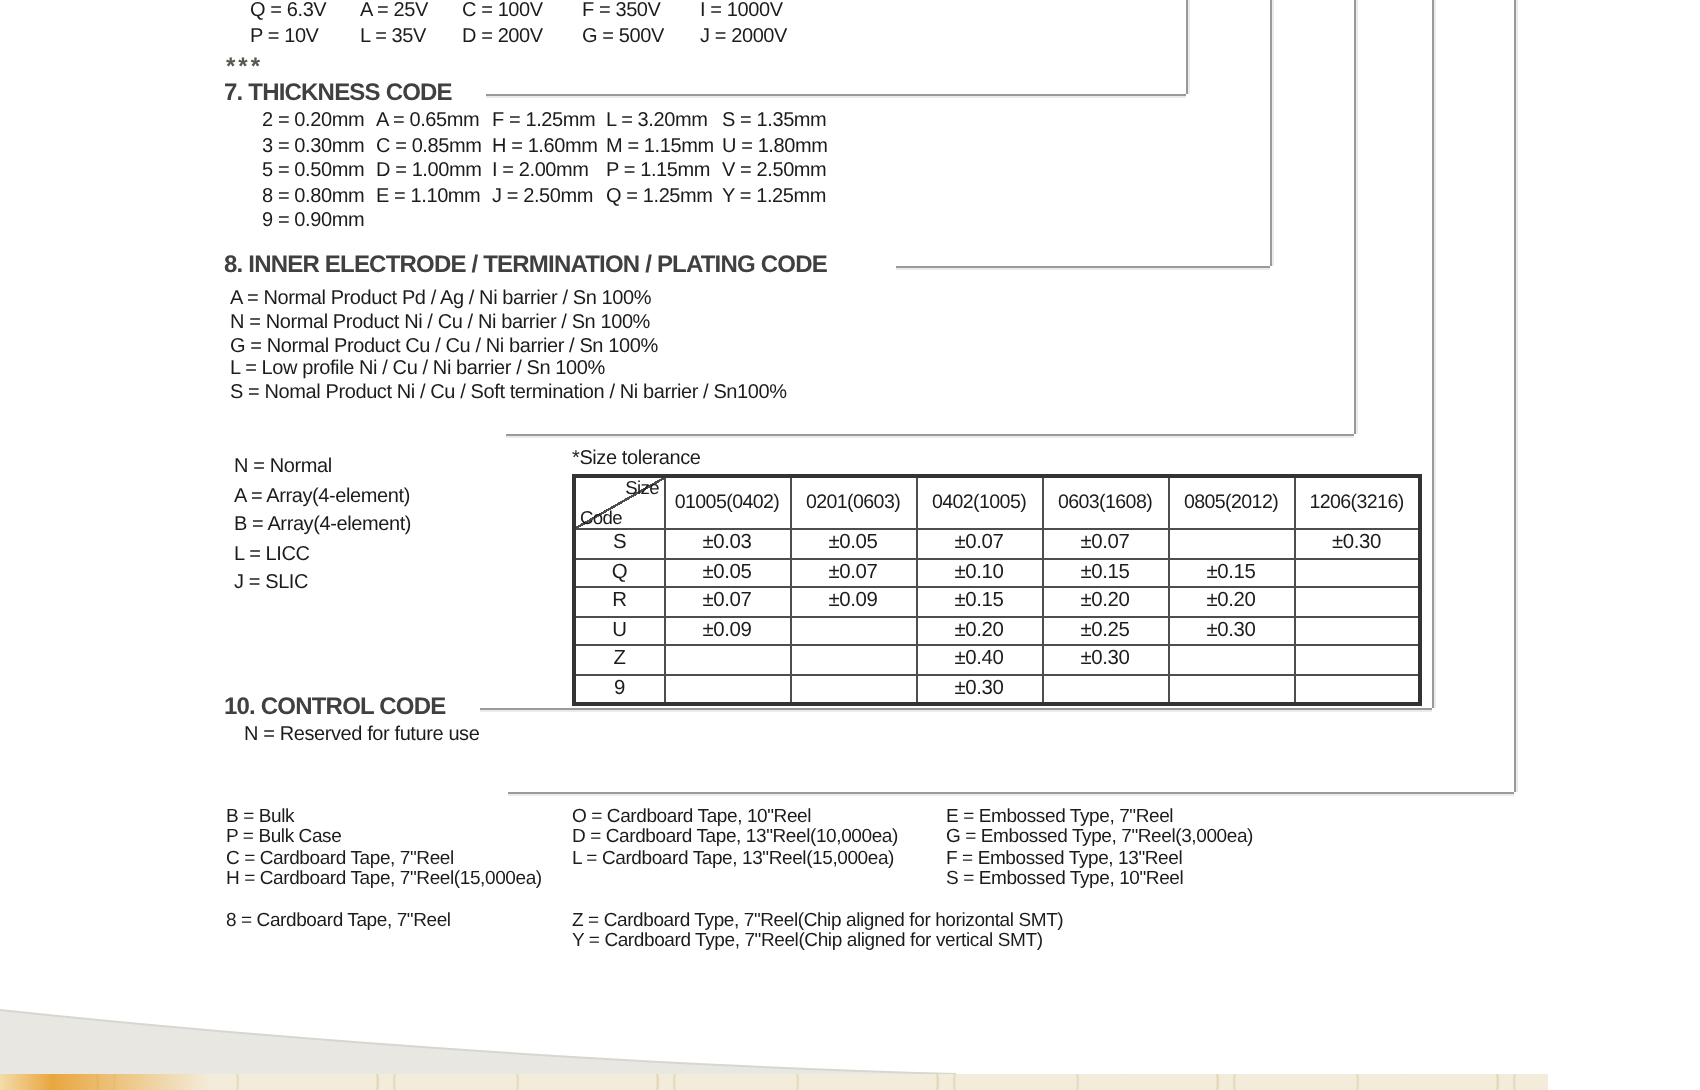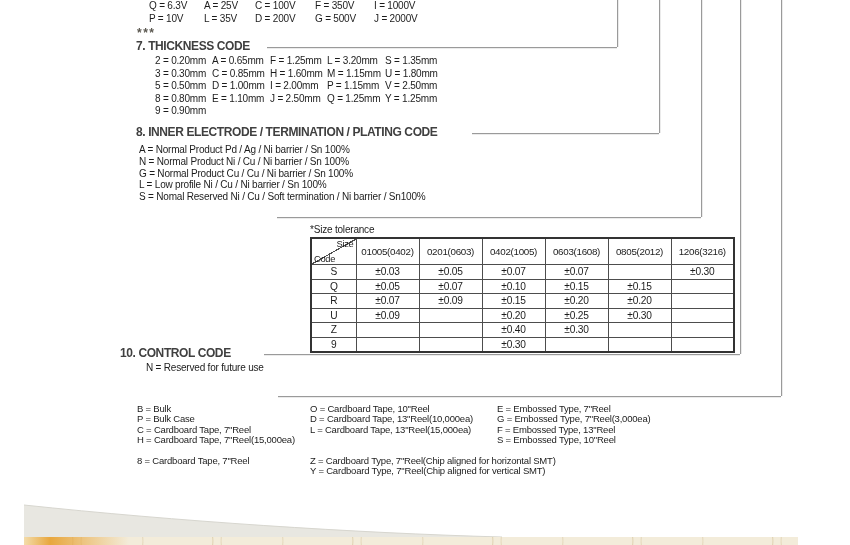--- a/index.html
+++ b/index.html
@@ -1,17 +1,17 @@
 <!DOCTYPE html>
 <html><head>
 <meta charset="utf-8">
 <style>
   html,body{margin:0;padding:0;background:#ffffff;}
   .page{position:relative;width:774px;height:545px;background:#ffffff;overflow:hidden;
-        font-family:"Liberation Sans",sans-serif;color:#1c1c1c;margin-left:24px;}
+        font-family:"Liberation Sans",sans-serif;color:#1c1c1c;}
   .vitem{position:absolute;font-size:10px;white-space:nowrap;letter-spacing:-0.2px;}
   .stars{position:absolute;left:113px;top:26px;font-size:12px;font-weight:bold;
          letter-spacing:1.5px;color:#5a574f;}
   .sec-title{position:absolute;font-size:12px;font-weight:bold;color:#404040;
              letter-spacing:-0.4px;white-space:nowrap;}
   .rule{position:absolute;height:1px;background:#9a9a9a;box-shadow:0 1px 0 rgba(0,0,0,0.08);}
   .vline{position:absolute;width:1px;background:#9a9a9a;box-shadow:1px 0 0 rgba(0,0,0,0.08);}
   .thick-col{position:absolute;top:55px;font-size:10px;line-height:12.6px;
              white-space:nowrap;letter-spacing:-0.2px;}
   .plist{position:absolute;left:115px;top:144px;font-size:10px;line-height:11.8px;
@@ -106,25 +106,32 @@
   </div>
 
   <div class="sec-title" style="left:112px;top:125px">8. INNER ELECTRODE / TERMINATION / PLATING CODE</div>
   <div class="rule" style="left:448px;top:133px;width:187px"></div>
   <div class="vline" style="left:635px;top:0;height:133px"></div>
   <div class="plist">
     <div>A = Normal Product Pd / Ag / Ni barrier / Sn 100%</div>
     <div>N = Normal Product Ni / Cu / Ni barrier / Sn 100%</div>
     <div>G = Normal Product Cu / Cu / Ni barrier / Sn 100%</div>
     <div>L = Low profile Ni / Cu / Ni barrier / Sn 100%</div>
-    <div>S = Nomal Reserved Ni / Cu / Soft termination / Ni barrier / Sn100%</div>
+    <div>S = Nomal Product Ni / Cu / Soft termination / Ni barrier / Sn100%</div>
   </div>
 
   <div class="rule" style="left:253px;top:217px;width:424px"></div>
   <div class="vline" style="left:677px;top:0;height:217px"></div>
+  <div class="prodlist">
+    <div>N = Normal</div>
+    <div>A = Array(4-element)</div>
+    <div>B = Array(4-element)</div>
+    <div>L = LICC</div>
+    <div>J = SLIC</div>
+  </div>
 
   <div class="tab-caption">*Size tolerance</div>
   <table class="tol-table">
     <colgroup>
       <col style="width:45px">
         <col style="width:63px">
         <col style="width:63px">
         <col style="width:63px">
       <col style="width:63px">
         <col style="width:63px">
@@ -195,21 +202,21 @@
         <td></td>
         <td></td>
         <td>±0.30</td>
         <td></td>
         <td></td>
         <td></td>
       </tr>
     </tbody>
   </table>
 
-  <div class="sec-title" style="left:96px;top:346px">10. CONTROL CODE</div>
+  <div class="sec-title" style="left:112px;top:346px">10. CONTROL CODE</div>
   <div class="rule" style="left:240px;top:354px;width:476px"></div>
   <div class="vline" style="left:716px;top:0;height:354px"></div>
   <div class="ctl-item">N = Reserved for future use</div>
 
   <div class="rule" style="left:254px;top:396px;width:503px"></div>
   <div class="vline" style="left:757px;top:0;height:396px"></div>
   <div class="pkg-col" style="left:113px">
     <div>B = Bulk</div>
     <div>P = Bulk Case</div>
     <div>C = Cardboard Tape, 7"Reel</div>

